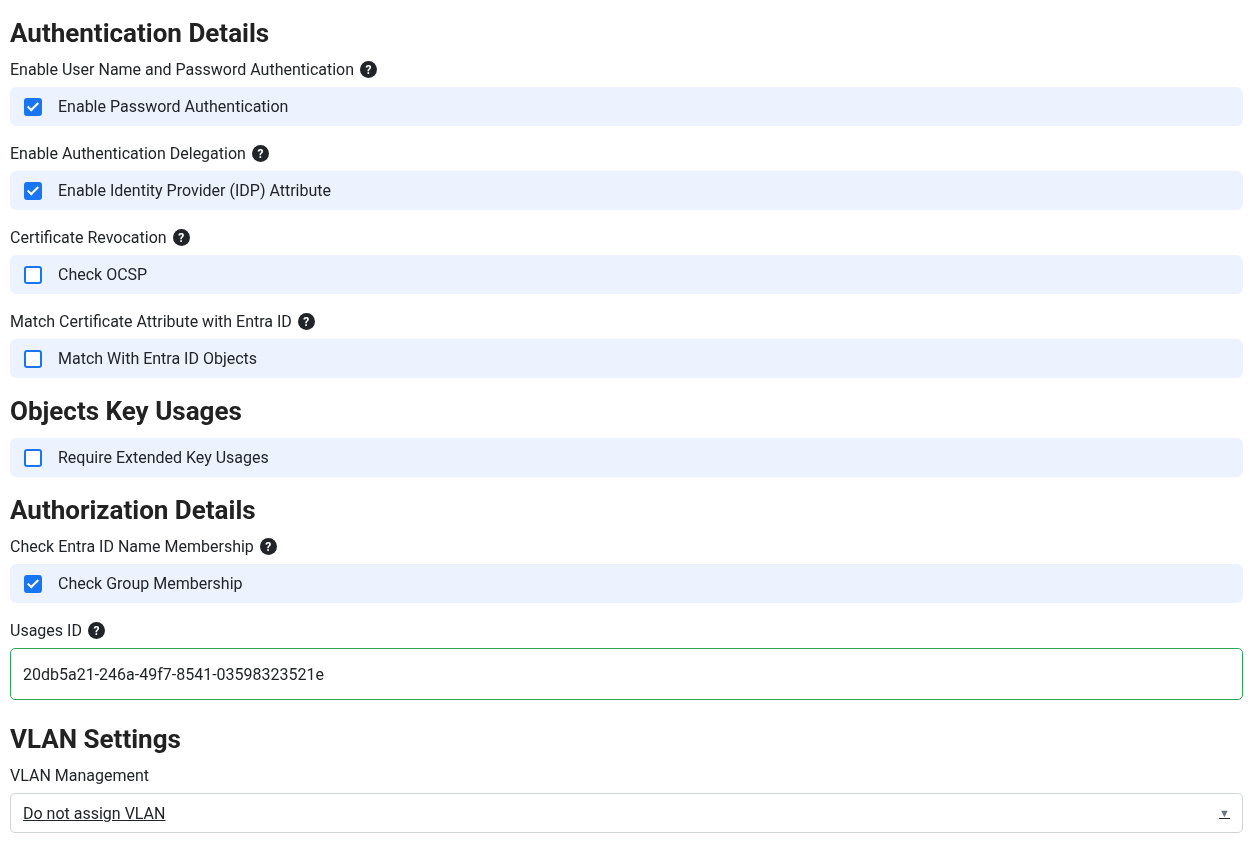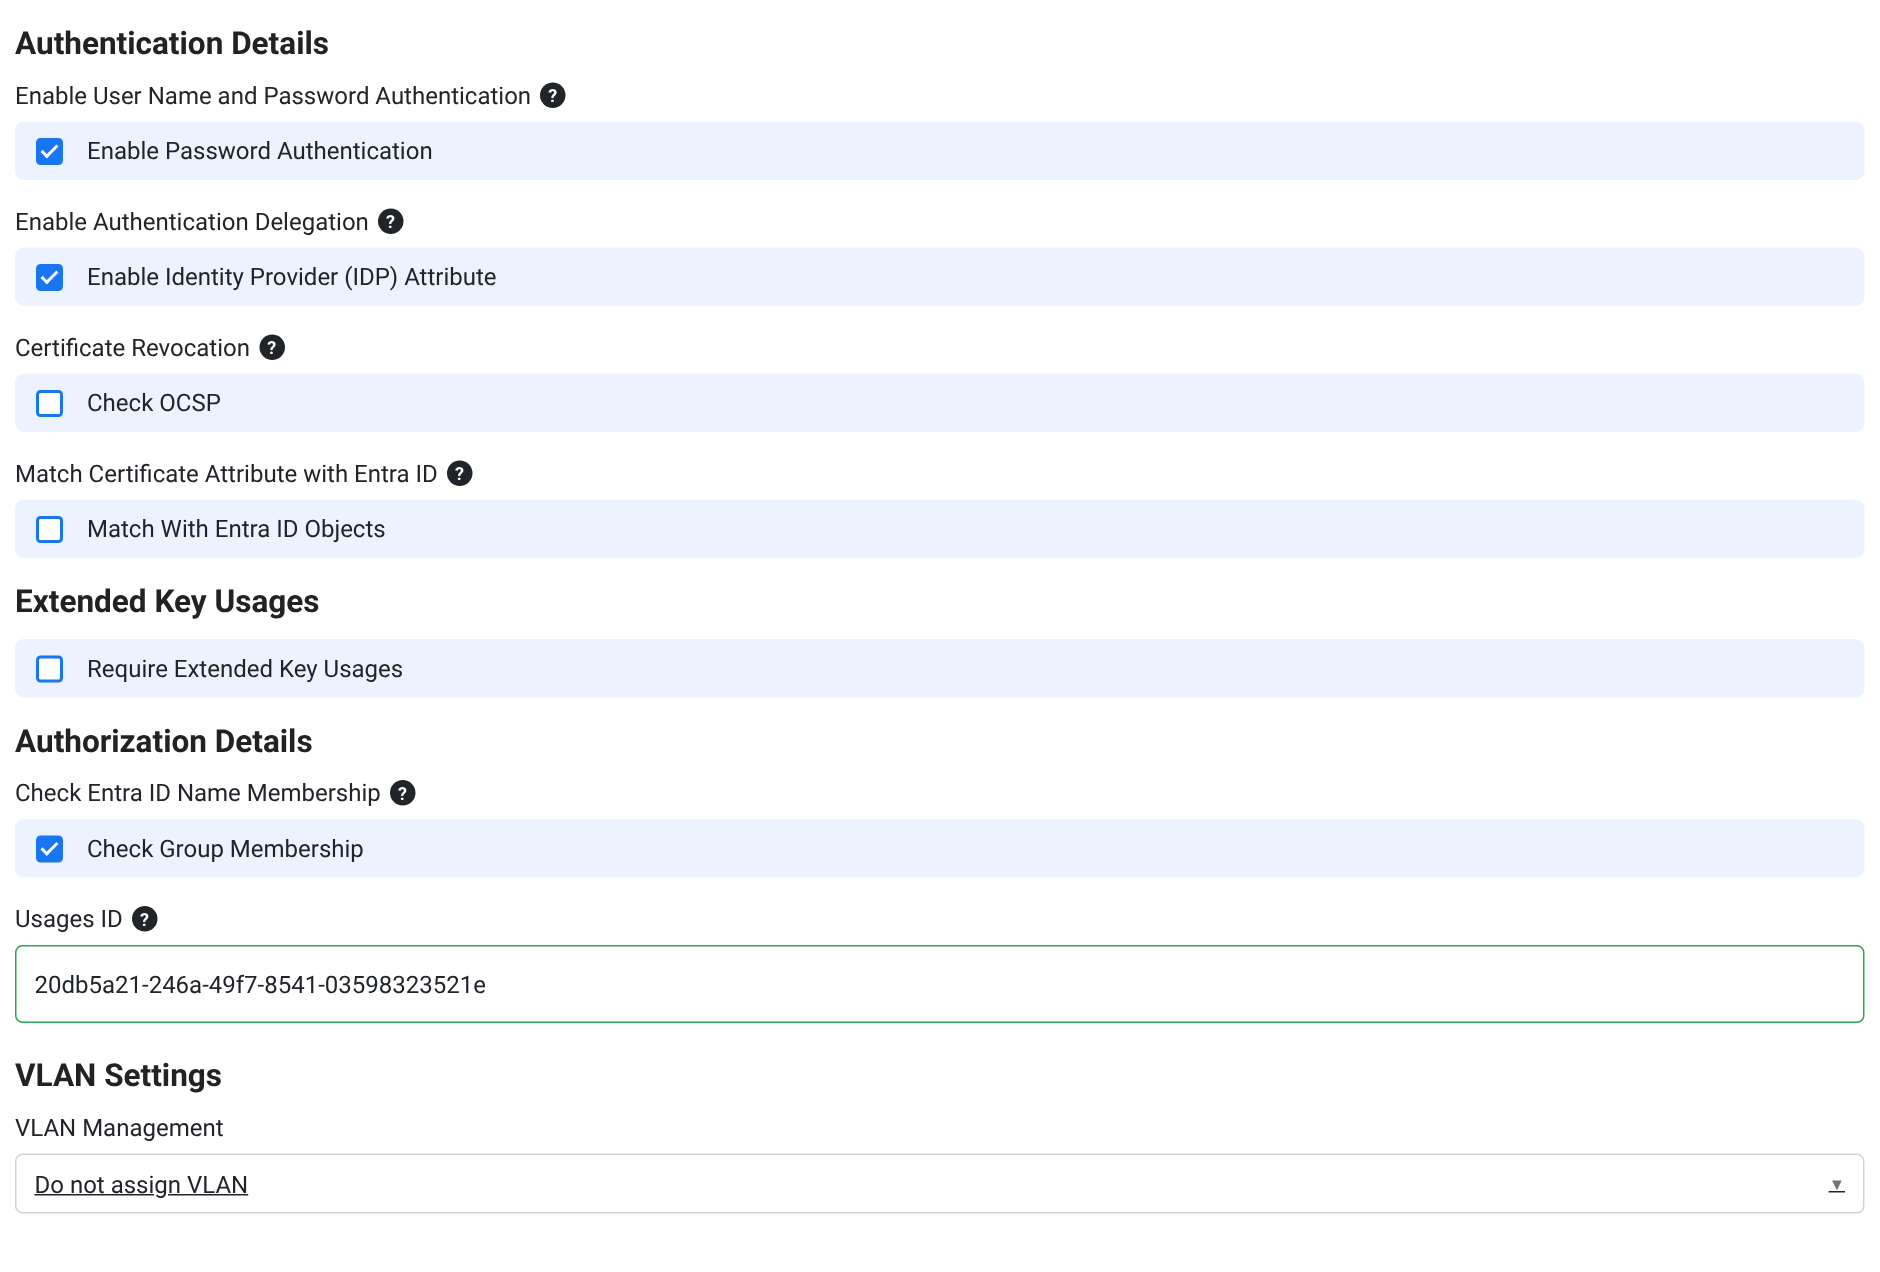--- a/index.html
+++ b/index.html
@@ -4,21 +4,21 @@
   <style>
     * { box-sizing: border-box; margin: 0; padding: 0; }
     body {
       font-family: "Segoe UI", -apple-system, BlinkMacSystemFont, Roboto, Arial, sans-serif;
       background: #fff;
       color: #212529;
       padding: 8px 10px;
       width: 1253px;
     }
     h2 {
-      font-size: 21px;
+      font-size: 26px;
       font-weight: 700;
       color: #222;
       margin-top: 10px;
       margin-bottom: 12px;
     }
     .field-label {
       font-size: 16px;
       color: #212529;
       margin-bottom: 8px;
       display: flex;
@@ -150,21 +150,21 @@
 <div class="field-label">
   <span>Match Certificate Attribute with Entra ID</span>
   <span class="help-icon">?</span>
 </div>
 <div class="checkbox-row">
   <span class="checkbox"></span>
   <span class="checkbox-label">Match With Entra ID Objects</span>
 </div>
 
 
-<h2>Extended Key Usages</h2>
+<h2>Objects Key Usages</h2>
 <div class="checkbox-row">
   <span class="checkbox"></span>
   <span class="checkbox-label">Require Extended Key Usages</span>
 </div>
 
 
 <h2>Authorization Details</h2>
 
 <div class="field-label">
   <span>Check Entra ID Name Membership</span>

